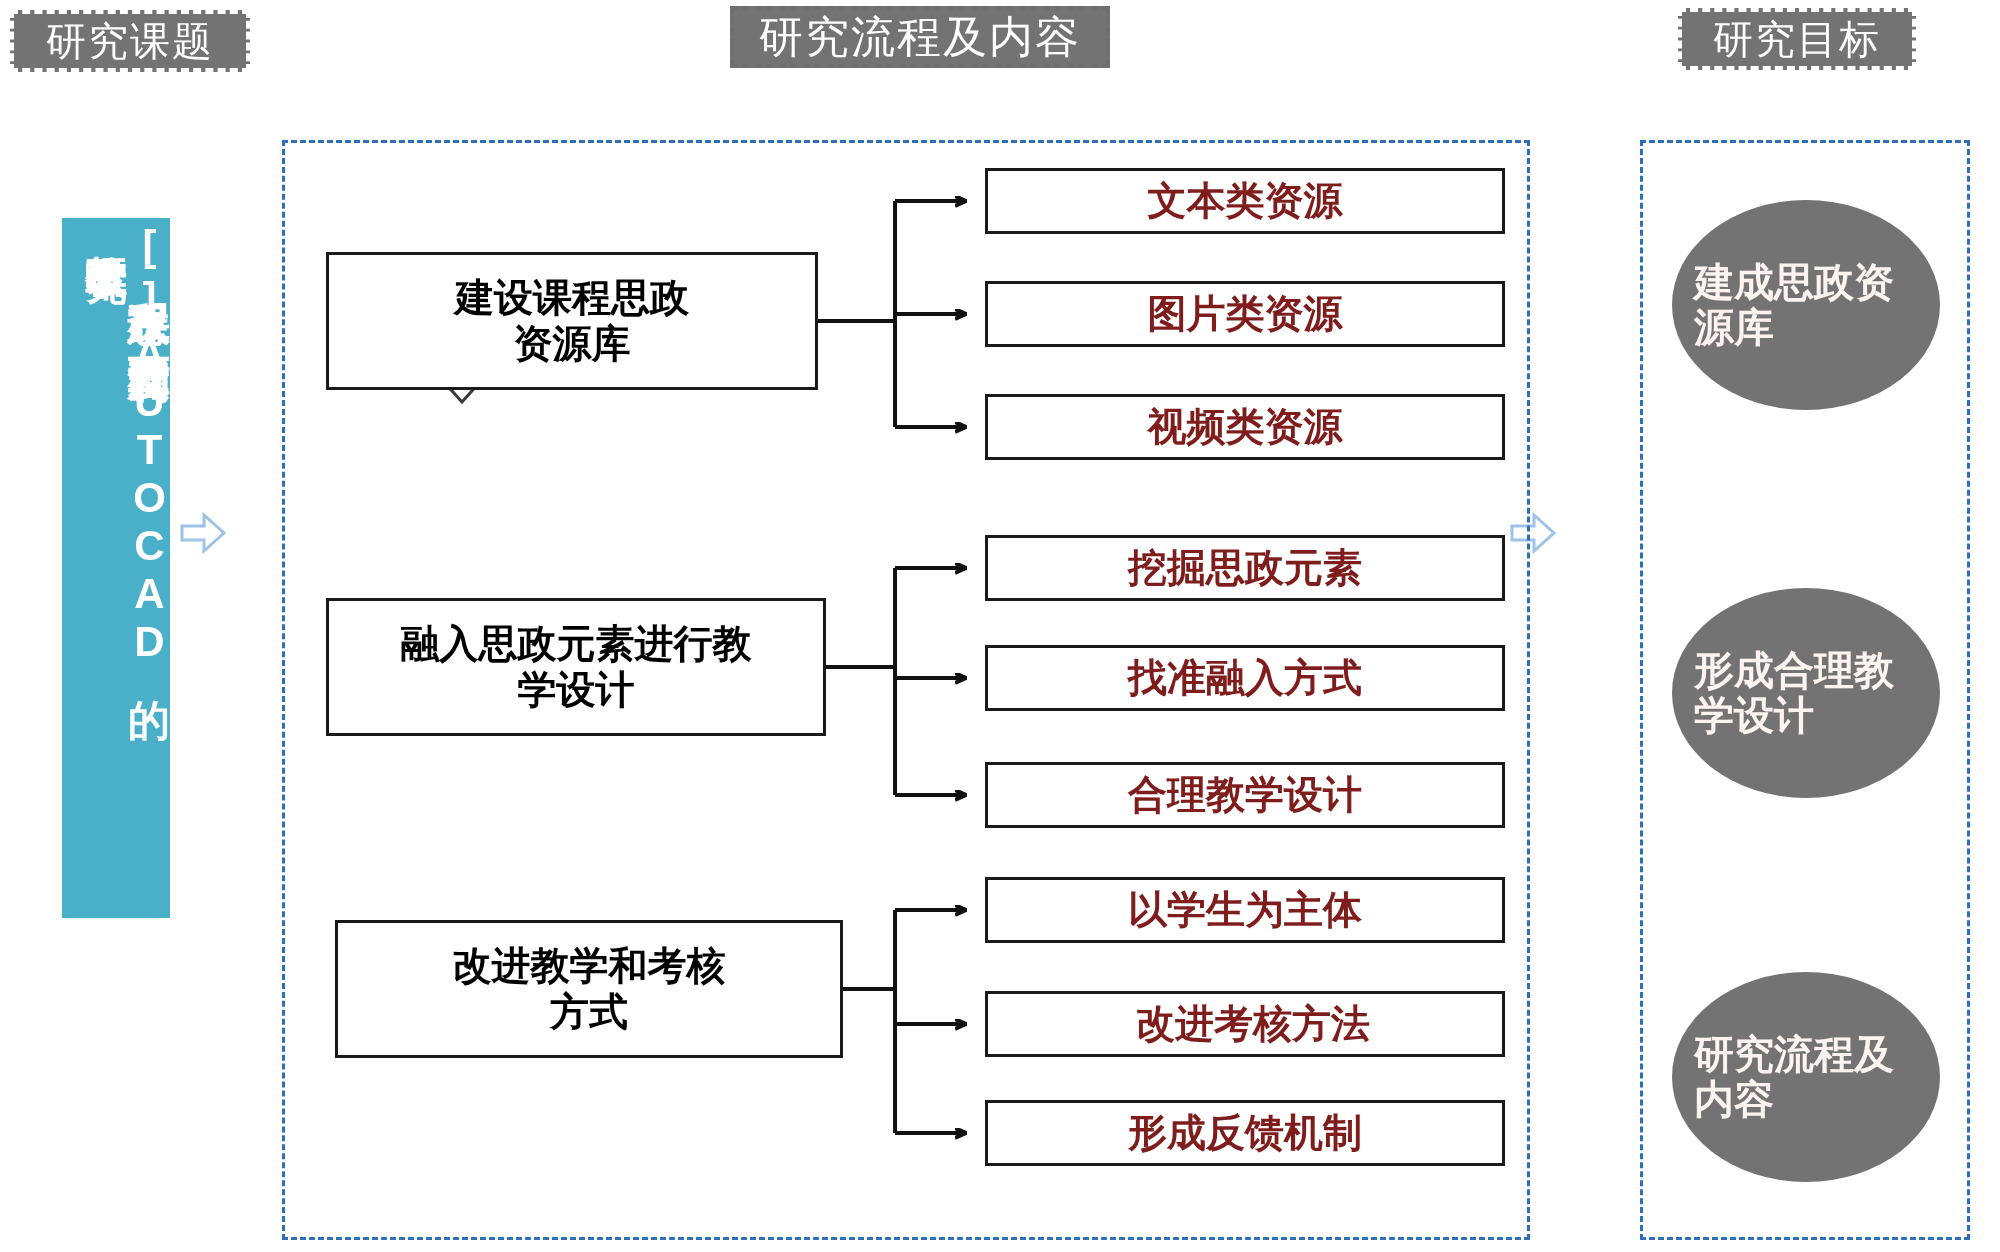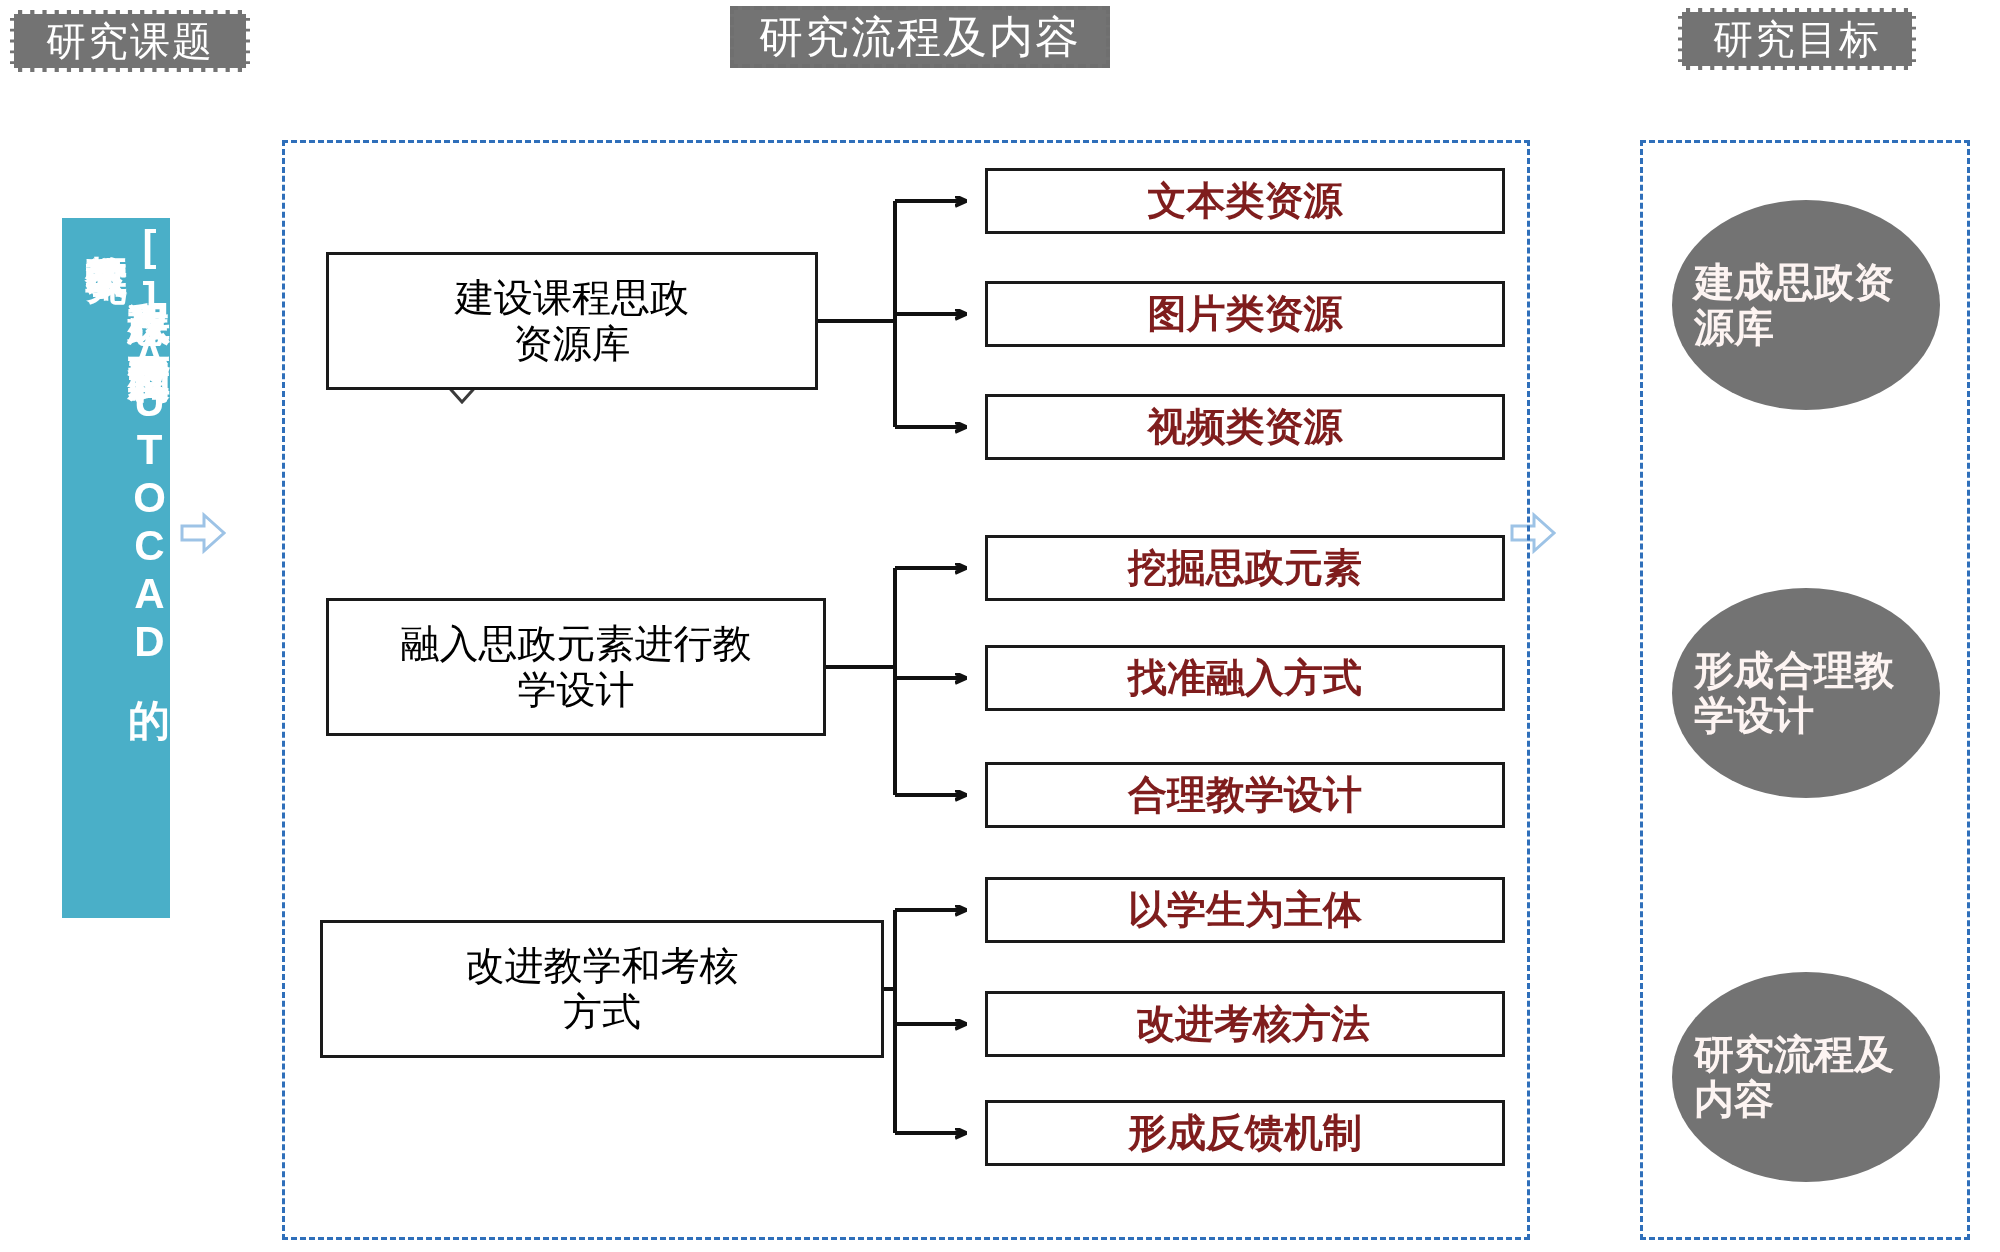--- a/index.html
+++ b/index.html
@@ -109,30 +109,30 @@
 
   
   .stage-box {
     position: absolute;
     border: 3px solid #1a1a1a;
     background: #ffffff;
     display: flex;
     align-items: center;
     justify-content: center;
     text-align: center;
-    font-weight: normal;
+    font-weight: bold;
     font-size: 39px;
     line-height: 1.18;
     color: #000000;
     box-sizing: border-box;
     padding: 0 8px;
   }
   #stage-1 { left: 326px; top: 252px; width: 492px; height: 138px; }
   #stage-2 { left: 326px; top: 598px; width: 500px; height: 138px; }
-  #stage-3 { left: 320px; top: 920px; width: 564px; height: 138px; }
+  #stage-3 { left: 335px; top: 920px; width: 508px; height: 138px; }
 
   
   .sub-box {
     position: absolute;
     border: 3px solid #1a1a1a;
     background: #ffffff;
     display: flex;
     align-items: center;
     justify-content: center;
     text-align: center;

